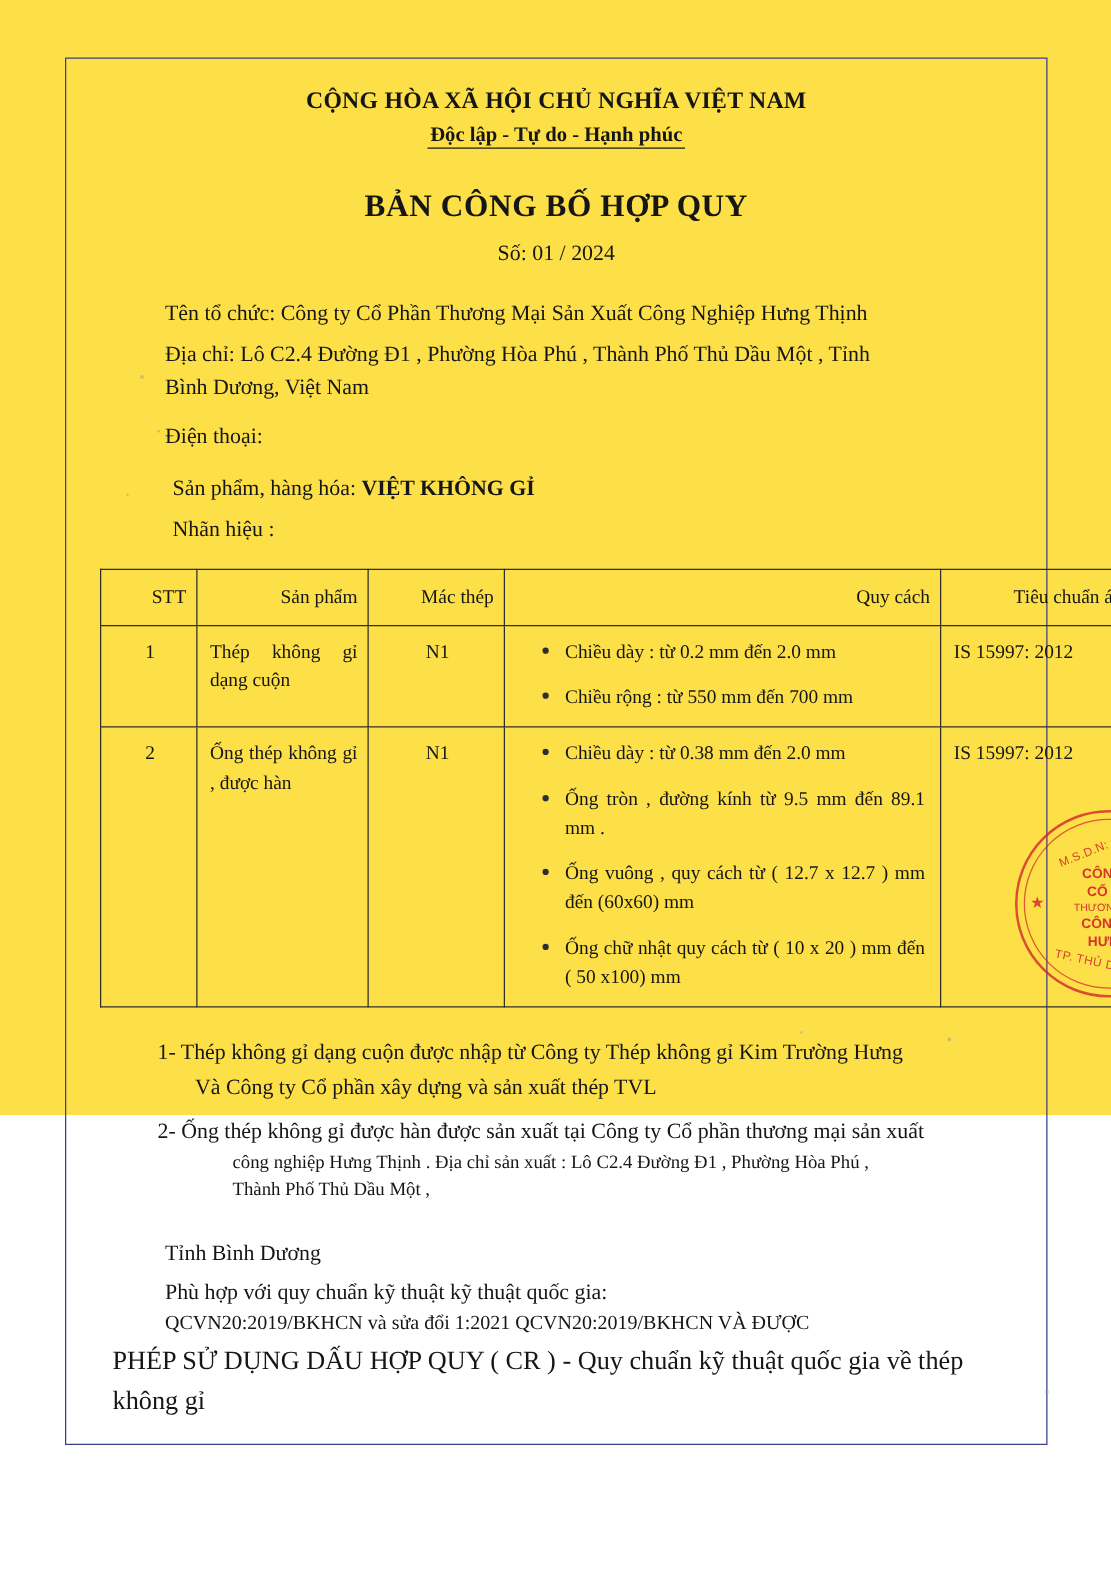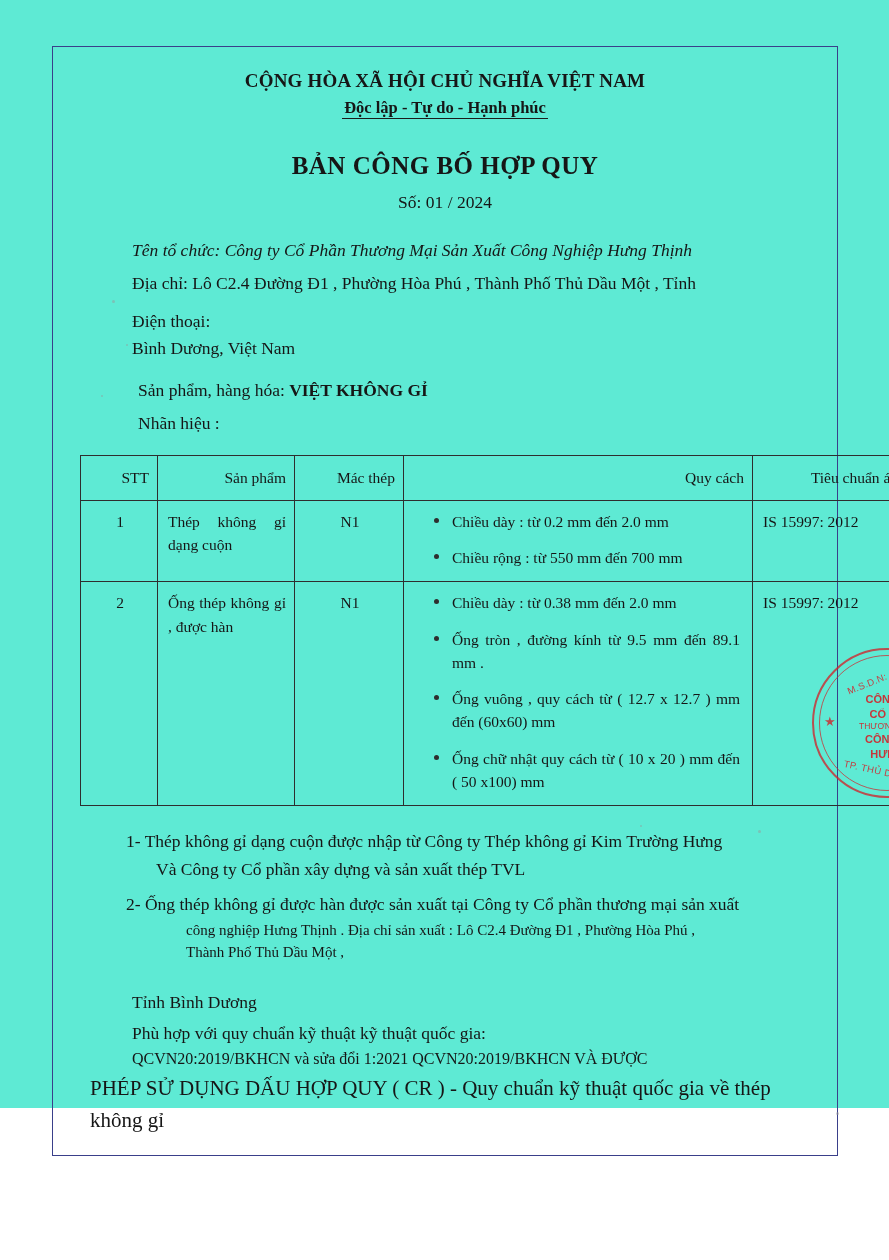--- a/index.html
+++ b/index.html
@@ -12,22 +12,22 @@
     height: 1260px;
     font-family: "Liberation Serif", serif;
     color: #161616;
     position: relative;
     overflow: hidden;
   }
   .page {
     position: absolute;
     left: 0; top: 0;
     width: 889px;
-    height: 1108px;
-    background: #5eead4;
+    height: 892px;
+    background: #fde047;
   }
   .doc-frame {
     position: absolute;
     left: 52px;
     top: 46px;
     width: 786px;
     height: 1110px;
     border: 1.5px solid #3a3f8a;
     box-sizing: border-box;
   }
@@ -245,24 +245,24 @@
   <div class="doc-frame"></div>
 
   <div class="inner" style="top:46px; left:52px;">
 
     <div class="center national-title">CỘNG HÒA XÃ HỘI CHỦ NGHĨA VIỆT NAM</div>
     <div class="center national-sub"><span>Độc lập - Tự do - Hạnh phúc</span></div>
 
     <div class="center doc-title">BẢN CÔNG BỐ HỢP QUY</div>
     <div class="center doc-number">Số: 01 / 2024</div>
 
-    <div class="body-line indent-1" style="margin-top:24px;font-style:italic;">Tên tổ chức: Công ty Cổ Phần Thương Mại Sản Xuất Công Nghiệp Hưng Thịnh</div>
+    <div class="body-line indent-1" style="margin-top:24px;">Tên tổ chức: Công ty Cổ Phần Thương Mại Sản Xuất Công Nghiệp Hưng Thịnh</div>
     <div class="body-line indent-1" style="margin-top:6px;">Địa chỉ: Lô C2.4 Đường Đ1 , Phường Hòa Phú , Thành Phố Thủ Dầu Một , Tỉnh</div>
+    <div class="body-line indent-1" style="margin-top:0;padding-left:52px;">Bình Dương, Việt Nam</div>
     <div class="body-line indent-1" style="margin-top:12px;">Điện thoại:</div>
-    <div class="body-line indent-1" style="margin-top:0;padding-left:52px;">Bình Dương, Việt Nam</div>
 
     <div class="body-line indent-2" style="margin-top:16px;">
       <span>Sản phẩm, hàng hóa:</span>
       <span class="bold">VIỆT KHÔNG GỈ</span>
     </div>
     <div class="body-line indent-2" style="margin-top:6px;">Nhãn hiệu :</div>
 
     <table class="spec">
       <thead>
         <tr>

